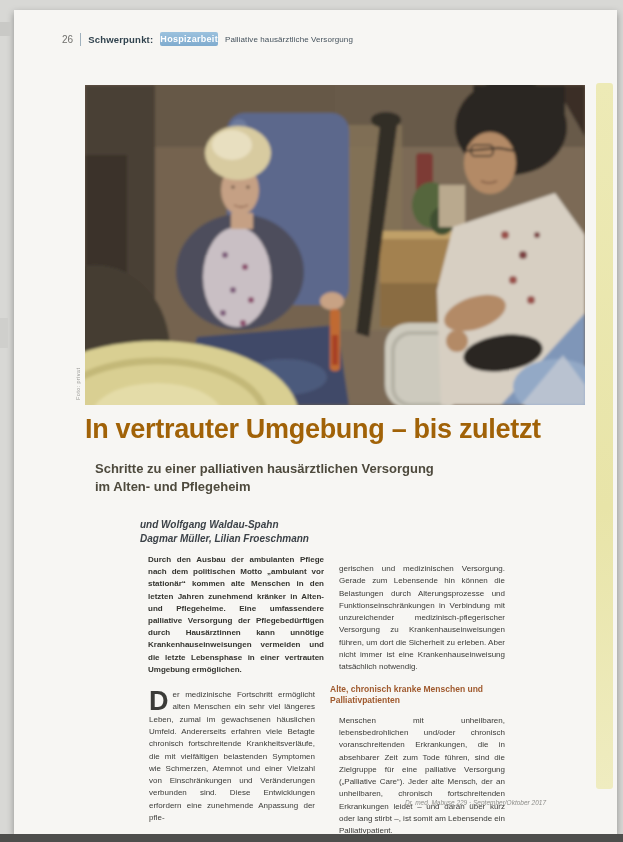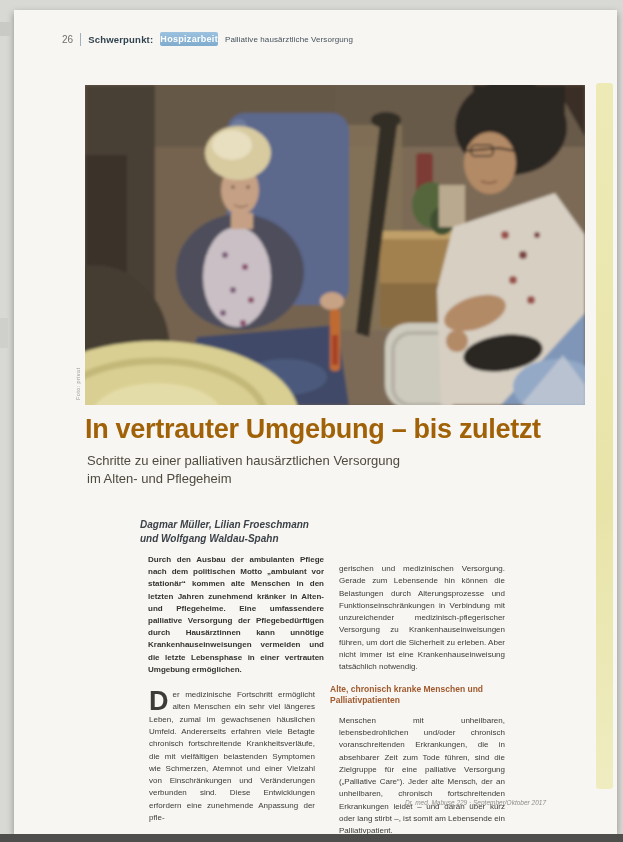--- a/index.html
+++ b/index.html
@@ -51,22 +51,22 @@
     position:absolute;left:61px;top:390px;
     transform:rotate(-90deg);transform-origin:0 0;
     font-size:5.5px;color:#9b9b97;letter-spacing:.4px;white-space:nowrap;
   }
   
   .article-title{
     position:absolute;left:71px;top:404px;margin:0;width:480px;
     font-size:27px;font-weight:700;color:#a16207;letter-spacing:-.3px;
   }
   .article-subtitle{
-    position:absolute;left:73px;top:442px;margin:0;width:420px;
-    font-size:13px;font-weight:400;color:#4e4a3d;line-height:18px;
+    position:absolute;left:73px;top:442px;margin:8px;width:420px;
+    font-size:13px;font-weight:700;color:#4e4a3d;line-height:18px;
   }
   .authors{
     position:absolute;left:126px;top:508px;
     font-size:10px;font-style:italic;font-weight:700;color:#3c4248;line-height:14px;
   }
   
   .col{position:absolute;top:544px;width:184px;}
   .col-left{left:126px;}
   .col-right{left:316px;}
   .lead{
@@ -192,22 +192,22 @@
         <polygon points="436,320 478,270 500,300 500,320" fill="#c9cdd4" opacity="0.7"></polygon>
       </g>
     </svg>
   </div>
   <div class="photo-credit">Foto: privat</div>
 
   <h1 class="article-title">In vertrauter Umgebung – bis zuletzt</h1>
   <h2 class="article-subtitle"><span>Schritte zu einer palliativen hausärztlichen Versorgung</span><br><span>im Alten- und Pflegeheim</span></h2>
 
   <div class="authors">
+    <div>und Wolfgang Waldau-Spahn</div>
     <div>Dagmar Müller, Lilian Froeschmann</div>
-    <div>und Wolfgang Waldau-Spahn</div>
   </div>
 
   <div class="col col-left">
     <p class="lead">Durch den Ausbau der ambulanten Pflege nach dem politischen Motto „ambulant vor stationär“ kommen alte Menschen in den letzten Jahren zunehmend kränker in Alten- und Pflegeheime. Eine umfassendere palliative Versorgung der Pflegebedürftigen durch Hausärztinnen kann unnötige Krankenhauseinweisungen vermeiden und die letzte Lebensphase in einer vertrauten Umgebung ermöglichen.</p>
     <p class="body-par"><span class="dropcap">D</span><span>er medizinische Fortschritt ermöglicht alten Menschen ein sehr viel längeres Leben, zumal im gewachsenen häuslichen Umfeld. Andererseits erfahren viele Betagte chronisch fortschreitende Krankheitsverläufe, die mit vielfältigen belastenden Symptomen wie Schmerzen, Atemnot und einer Vielzahl von Einschränkungen und Veränderungen verbunden sind. Diese Entwicklungen erfordern eine zunehmende Anpassung der pfle-</span></p>
   </div>
 
   <div class="col col-right">
     <p class="body-par">gerischen und medizinischen Versorgung. Gerade zum Lebensende hin können die Belastungen durch Alterungsprozesse und Funktionseinschränkungen in Verbindung mit unzureichender medizinisch-pflegerischer Versorgung zu Krankenhauseinweisungen führen, um dort die Sicherheit zu erleben. Aber nicht immer ist eine Krankenhauseinweisung tatsächlich notwendig.</p>
     <h3 class="subheading">Alte, chronisch kranke Menschen und Palliativpatienten</h3>

